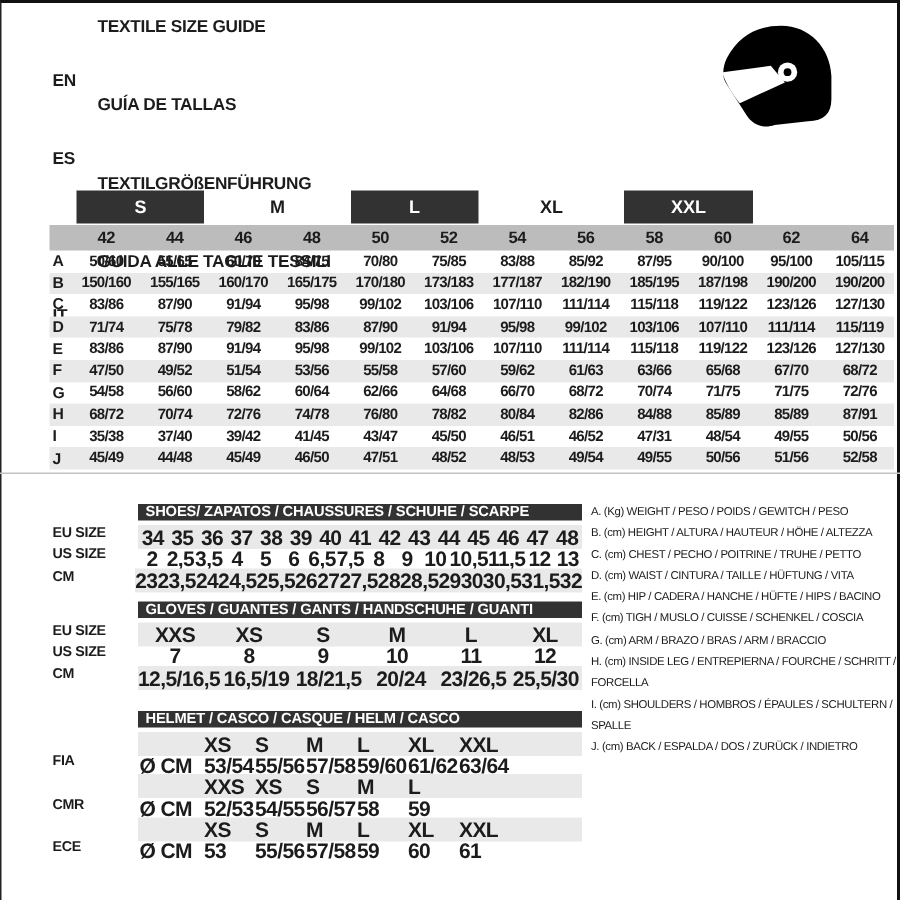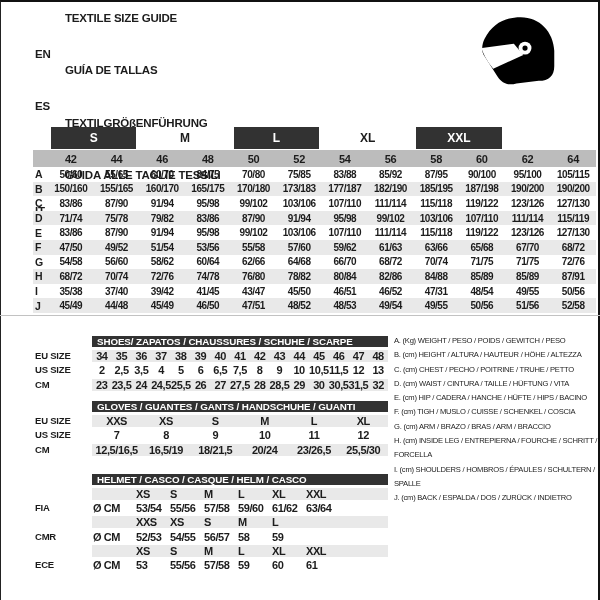--- a/index.html
+++ b/index.html
@@ -35,21 +35,21 @@
 
   
   .sub-table{position:absolute;left:35px;width:353px;}
   .st-shoes{top:336px;}
   .st-gloves{top:401px;}
   .st-helmet{top:474px;}
   .trow{display:flex;height:14.2px;align-items:flex-start;}
   .trow.tall{height:14px;}
   .lbl{width:57px;display:flex;align-items:center;font-weight:bold;font-size:9.5px;letter-spacing:-0.2px;}
   .tbar{flex:1;background:#323232;color:#fff;display:flex;align-items:center;padding-left:5px;font-weight:bold;font-size:9.8px;letter-spacing:-0.1px;}
-  .dat{flex:1;display:grid;align-items:center;text-align:center;font-weight:bold;font-size:11px;letter-spacing:-0.4px;}
+  .dat{flex:1;display:grid;align-items:center;text-align:center;font-weight:bold;font-size:14px;letter-spacing:-0.4px;}
   .dat.shaded{background:#e9e9e9;}
   .cols15{grid-template-columns:repeat(15,1fr);}
   .cols6{grid-template-columns:repeat(6,1fr);}
   .hcols{grid-template-columns:43px repeat(6,34px) 1fr;text-align:left;}
   .hcols .cell{padding-left:1px;}
 
   
   .legend{position:absolute;left:394px;top:334px;width:206px;}
   .legend p{margin:0;font-size:7.6px;font-weight:normal;line-height:14.3px;letter-spacing:-0.25px;}
 </style>

